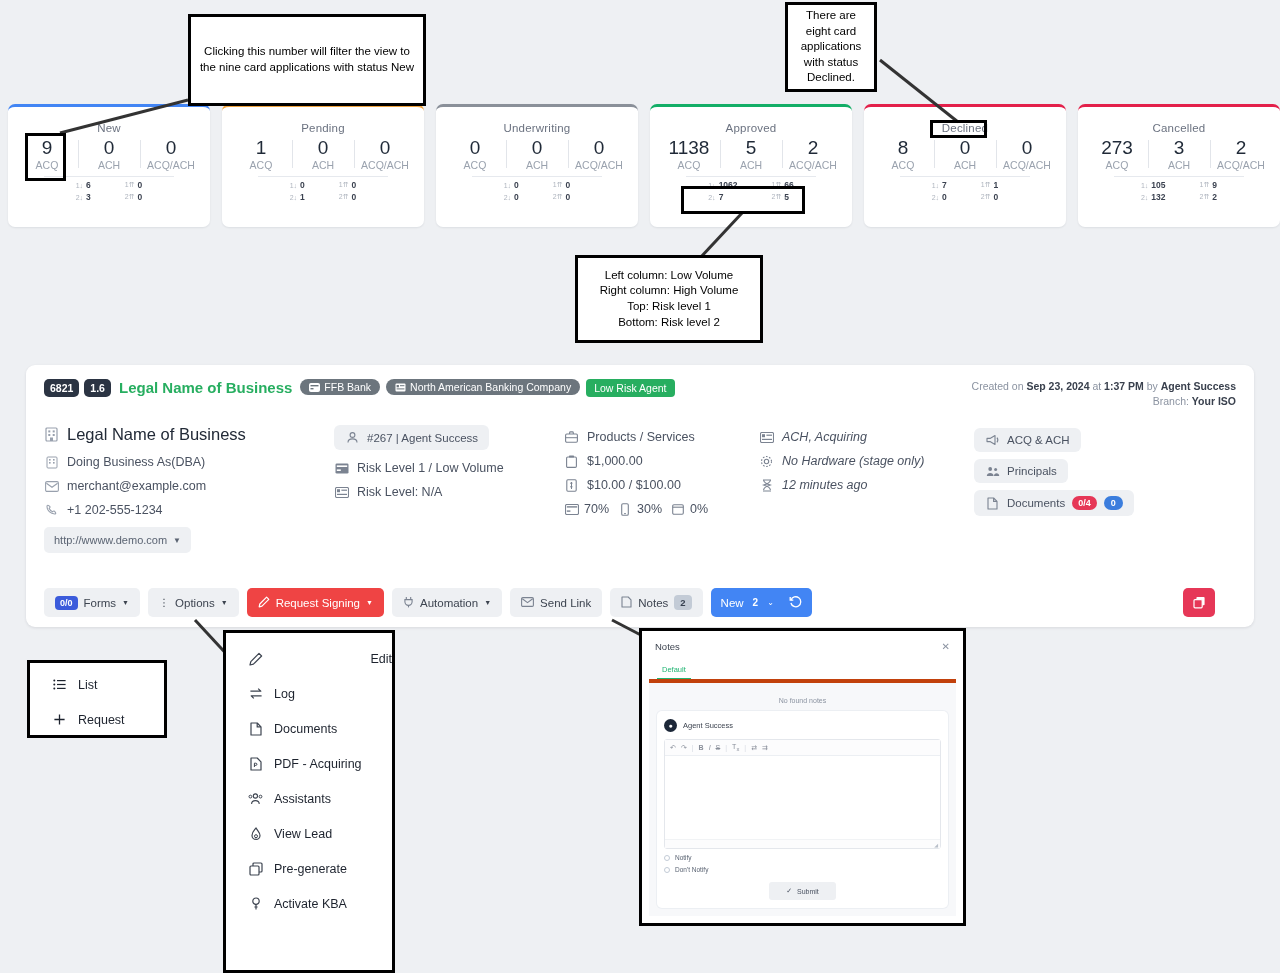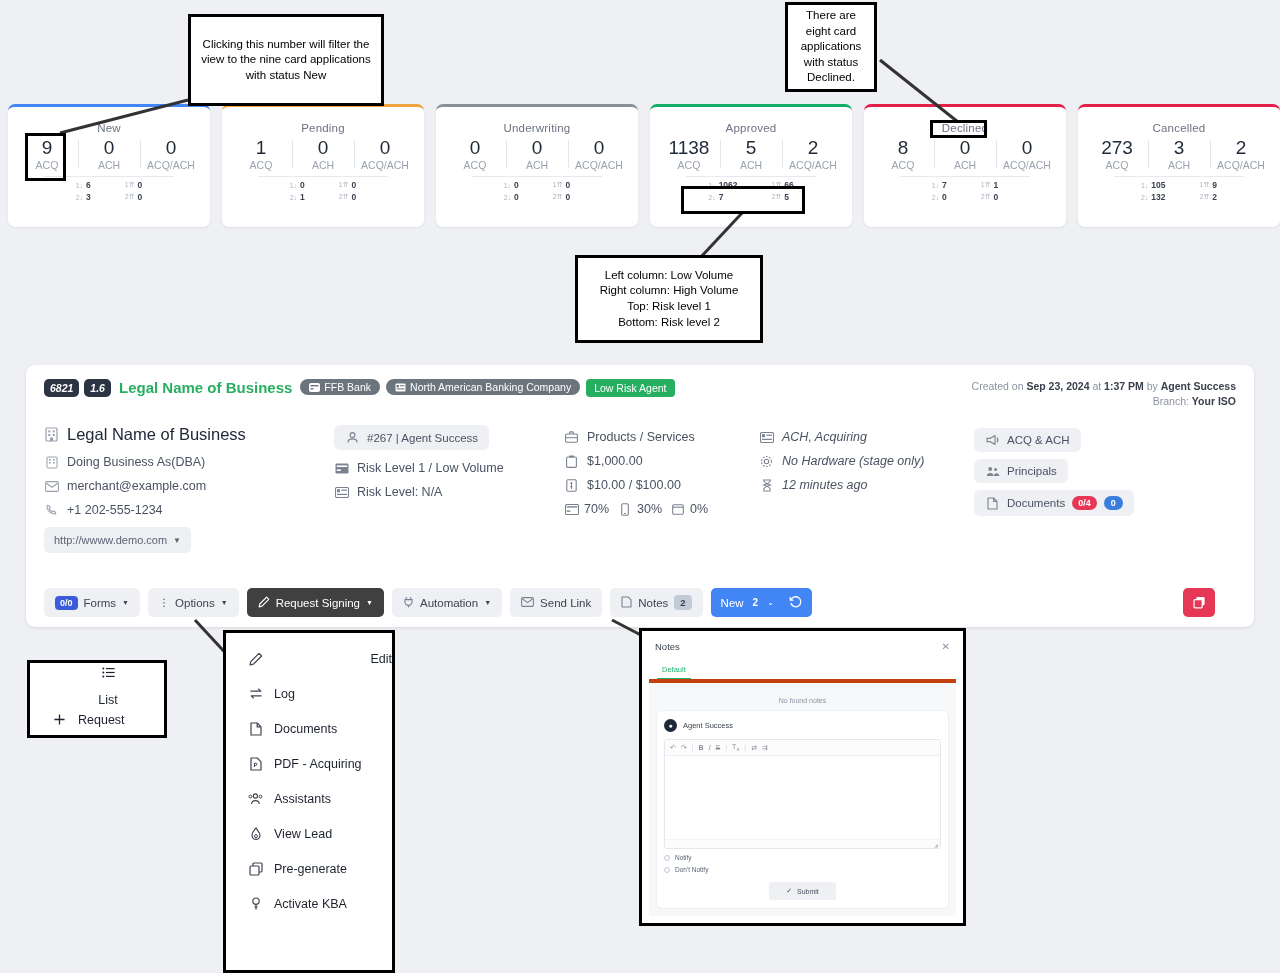--- a/index.html
+++ b/index.html
@@ -63,21 +63,21 @@
 
   
   .panel{
     position:absolute; left:26px; top:365px; width:1228px; height:262px;
     background:#fff; border-radius:9px; box-shadow:0 1px 3px rgba(16,24,40,.1);
     padding:14px 18px 10px;
   }
   .panel-head{ display:flex; align-items:flex-start; }
   .chip-dark{
     background:#2b3443; color:#fff; font-size:10.5px; font-weight:700;
-    border-radius:5px; padding:2px 6px; margin-right:5px; line-height:14px;font-style:italic;
+    border-radius:5px; padding:2px 6px; margin-right:5px; line-height:14px;
   }
   .biz-name{ color:#27ae60; font-size:15px; font-weight:600; margin:0 8px 0 3px; }
   .chip-grey{
     background:#6c757d; color:#fff; font-size:10.5px; border-radius:11px;
     padding:2px 9px; margin-right:6px; display:inline-flex; align-items:center; gap:4px;
     white-space:nowrap;
   }
   .chip-green{
     background:#27ae60; color:#fff; font-size:10.5px; border-radius:4px;
     padding:3px 8px; white-space:nowrap;
@@ -112,21 +112,21 @@
   .badge-blue{ background:#3b7ddd; color:#fff; font-size:9px; font-weight:700; border-radius:9px; padding:2px 7px; }
 
   
   .toolbar{ position:absolute; left:44px; top:588px; display:flex; align-items:center; gap:8px; }
   .tb{
     background:#eef0f3; border:none; border-radius:5px; height:29px;
     font-size:11.5px; color:#3d4450; padding:0 11px;
     display:inline-flex; align-items:center; gap:6px; white-space:nowrap;
     font-family:"Liberation Sans", sans-serif;
   }
-  .tb.green{ background:#404040; color:#fff; }
+  .tb.green{ background:#ef4444; color:#fff; }
   .tb.blue{ background:#4285f4; color:#fff; padding:0 10px; gap:9px; }
   .badge-navy{ background:#3b5bdb; color:#fff; font-size:9px; font-weight:700; border-radius:4px; padding:2px 5px; }
   .badge-grey{ background:#c3cbd6; color:#374151; font-size:9.5px; font-weight:700; border-radius:4px; padding:2px 6px; }
   .tb-red{
     position:absolute; left:1183px; top:588px; width:32px; height:29px;
     background:#e63757; border-radius:5px; display:flex; align-items:center; justify-content:center;
     color:#fff; border:none;
   }
 
   
@@ -170,21 +170,21 @@
 <body>
 
 <svg class="leader" style="left:0;top:0;width:1280px;height:973px;pointer-events:none;" viewBox="0 0 1280 973">
   <line x1="188" y1="100" x2="60" y2="133" stroke="#333" stroke-width="3"></line>
   <line x1="880" y1="60" x2="958" y2="122" stroke="#333" stroke-width="3"></line>
   <line x1="700" y1="258" x2="742" y2="213" stroke="#333" stroke-width="3"></line>
   <line x1="195" y1="620" x2="232" y2="660" stroke="#333" stroke-width="3"></line>
   <line x1="612" y1="620" x2="660" y2="645" stroke="#333" stroke-width="3"></line>
 </svg>
 
-<div class="callout" style="left:188px; top:14px; width:196px; height:92px;">
+<div class="callout" style="left:188px; top:14px; width:238px; height:92px;">
   <span>Clicking this number will filter the view to the nine card applications with status New</span>
 </div>
 
 <div class="callout" style="left:785px; top:2px; width:92px; height:90px;">
   <span>There are eight card applications with status Declined.</span>
 </div>
 
 <div class="callout" style="left:575px; top:255px; width:188px; height:88px; white-space:pre-line;">
   <span>Left column: Low Volume
 Right column: High Volume
@@ -761,21 +761,21 @@
 </div>
 
 <button class="tb-red">
   <svg width="13" height="13" viewBox="0 0 13 13">
       <rect x="3.4" y="1" width="8.2" height="8.2" rx="1" fill="#fff"></rect>
       <rect x="1" y="3.6" width="8.2" height="8.2" rx="1" fill="#e63757" stroke="#fff" stroke-width="1.2"></rect>
     </svg>
 </button>
 
 <div class="menu" style="left:27px; top:660px; width:140px; height:78px;">
-  <div class="menu-item" style="margin-top:4px;flex-direction:column;">
+  <div class="menu-item" style="margin-top:4px;">
     <span class="ico">
       <svg width="13" height="11" viewBox="0 0 13 11">
           <circle cx="1.3" cy="1.6" r="1" fill="#1d232e"></circle>
           <circle cx="1.3" cy="5.5" r="1" fill="#1d232e"></circle>
           <circle cx="1.3" cy="9.4" r="1" fill="#1d232e"></circle>
           <rect x="4" y="1" width="8.6" height="1.2" fill="#1d232e"></rect>
           <rect x="4" y="4.9" width="8.6" height="1.2" fill="#1d232e"></rect>
           <rect x="4" y="8.8" width="8.6" height="1.2" fill="#1d232e"></rect>
         </svg>
     </span>

